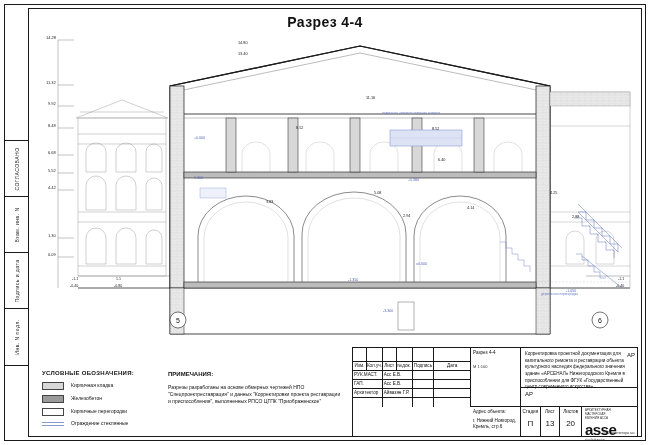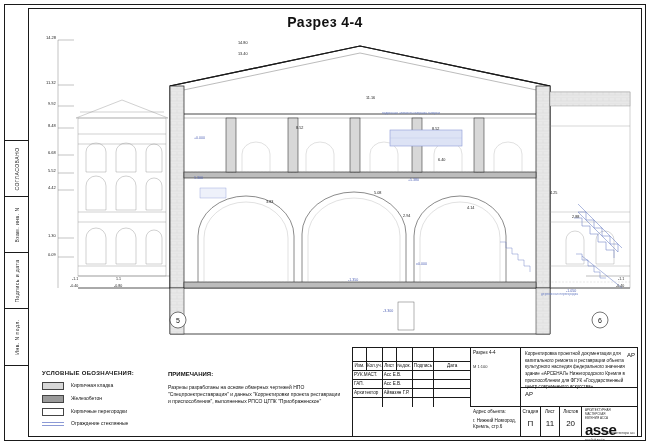--- a/index.html
+++ b/index.html
@@ -563,21 +563,21 @@
 
     <div class="tb-ar">АР</div>
 
     <div class="tb-stage">
       <div class="tb-stage-cell" style="width:20px">
         <div class="tb-stage-head">Стадия</div>
         <div class="tb-stage-val">П</div>
       </div>
       <div class="tb-stage-cell" style="width:20px">
         <div class="tb-stage-head">Лист</div>
-        <div class="tb-stage-val">11</div>
+        <div class="tb-stage-val">13</div>
       </div>
       <div class="tb-stage-cell" style="width:22px">
         <div class="tb-stage-head">Листов</div>
         <div class="tb-stage-val">20</div>
       </div>
       <div class="tb-stage-cell" style="width:56px;text-align:left;padding-left:3px">
         <div class="tb-fine">АРХИТЕКТУРНАЯ<br>МАСТЕРСКАЯ<br>ЕВГЕНИЯ АССА</div>
         <div class="tb-logo">asse</div>
         <div class="tb-logo-sub">architects</div>
       </div>

